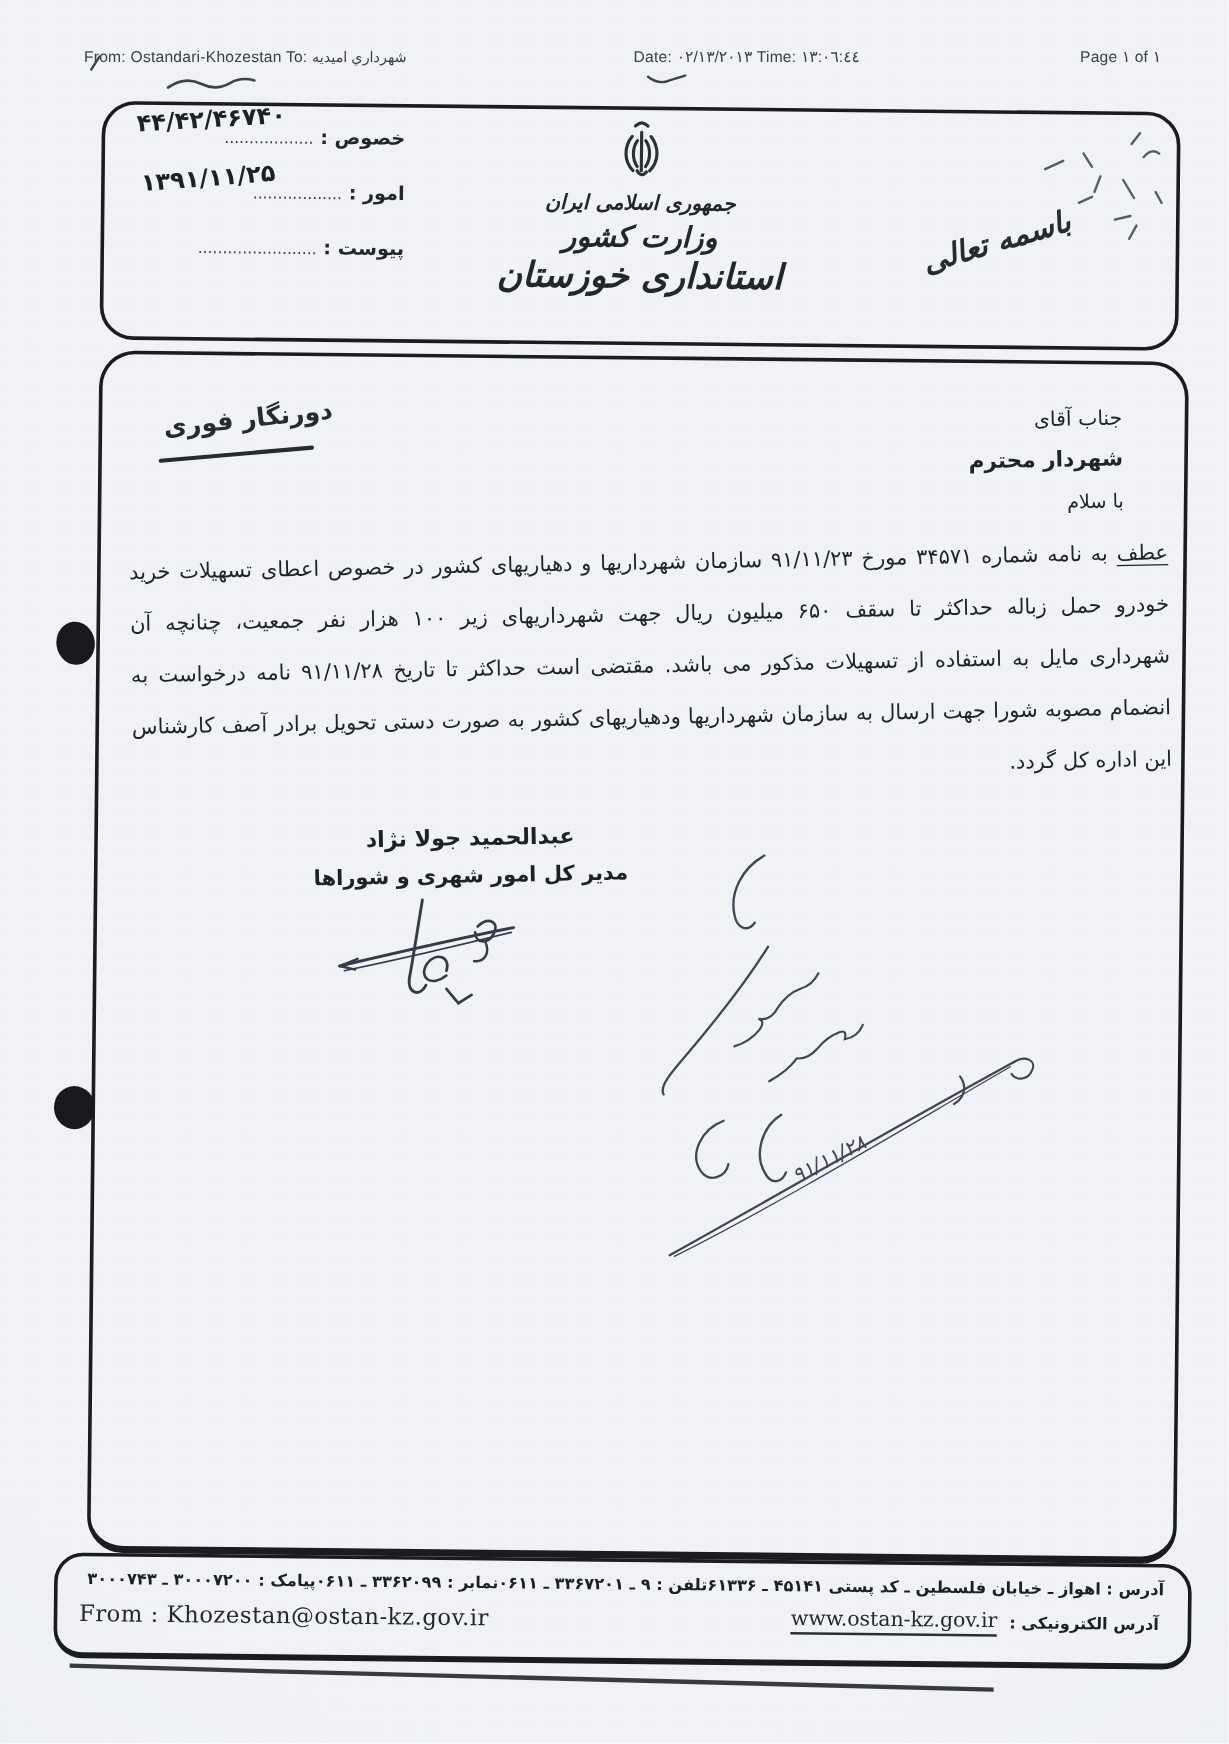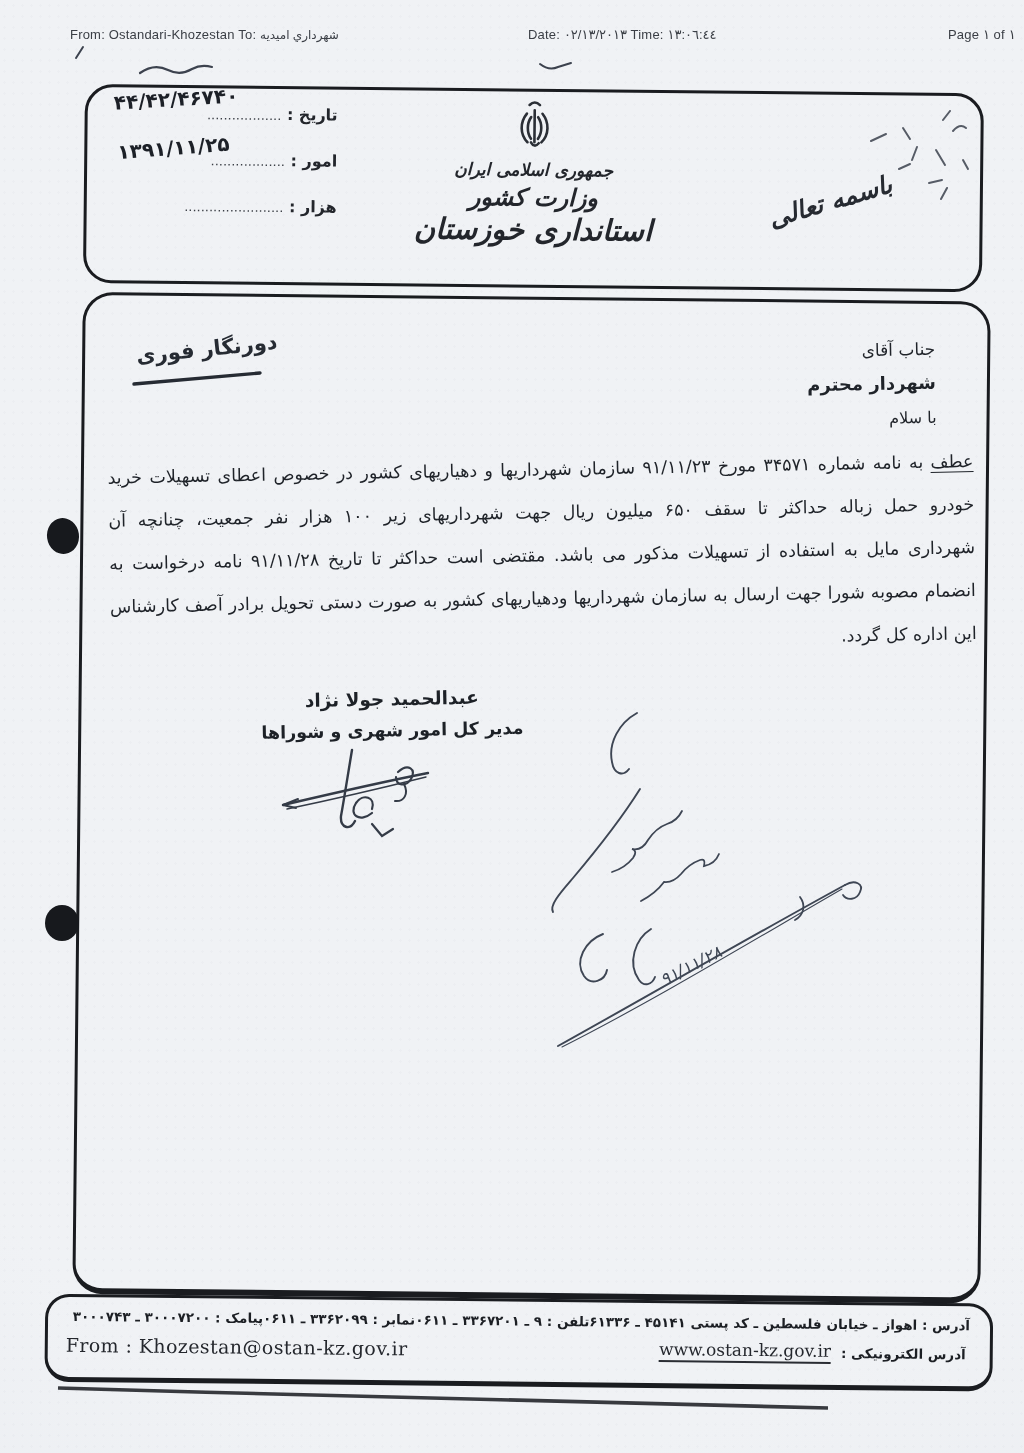--- a/index.html
+++ b/index.html
@@ -7,23 +7,23 @@
     position:relative; width:1024px; height:1453px; overflow:hidden;
     background:radial-gradient(130% 105% at 50% 42%, #f0f2f5 55%, #e7eaef 100%);
     font-family:"DejaVu Sans", sans-serif; color:#22252b;
   }
   .page::after{
     content:""; position:absolute; inset:0; pointer-events:none; opacity:.35;
     background-image:radial-gradient(rgba(40,45,55,0.05) 1px, transparent 1.2px);
     background-size:9px 11px;
   }
   
-  .fh{position:absolute; top:27px; font-size:13px; color:#3a3e45;
+  .fh{position:absolute; top:40px; font-size:13px; color:#3a3e45;
       font-family:"Liberation Sans","DejaVu Sans",sans-serif; letter-spacing:.2px;}
-  .fh-left{left:70px;} .fh-mid{left:528px;} .fh-right{left:900px;margin-left:48px;}
+  .fh-left{left:70px;} .fh-mid{left:528px;} .fh-right{left:900px;}
   .rtl-inline{direction:rtl; unicode-bidi:isolate; font-size:12px;}
   
   .rot{position:absolute; inset:0; transform:rotate(0.6deg); transform-origin:85px 84px;}
   .lh-box{position:absolute; left:85px; top:84px; width:893px; height:193px;
     border:3px solid #1a1c20; border-radius:28px;}
   .ref{position:absolute; left:22px; top:16px; width:228px;}
   .ref-row{position:relative; direction:rtl; text-align:right; height:29px; margin-bottom:17px;
     font-size:16px; font-weight:bold; color:#23262c; white-space:nowrap;}
   .dots{font-weight:normal; font-size:13px; letter-spacing:1.5px; color:#3a3e45;}
   .ref-val{position:absolute; font-size:20px; font-weight:bold; color:#1c2027; direction:rtl;}
@@ -82,31 +82,31 @@
     <span>Time:</span>
     <span>١٣:٠٦:٤٤</span>
   </div>
   <div class="fh fh-right">Page ١ of ١</div>
 
   <div class="rot">
 
     <div class="lh-box">
       <div class="ref">
         <div class="ref-row">
-          <span>تاریخ :</span>
+          <span>خصوص :</span>
           <span class="dots">..................</span>
           <span class="ref-val val-num">۴۴/۴۲/۴۶۷۴۰</span>
         </div>
         <div class="ref-row">
           <span>امور :</span>
           <span class="dots">..................</span>
           <span class="ref-val val-date">۱۳۹۱/۱۱/۲۵</span>
         </div>
         <div class="ref-row">
-          <span>هزار :</span>
+          <span>پیوست :</span>
           <span class="dots">........................</span>
         </div>
       </div>
 
       <div class="lh-center">
         <svg width="52" height="58" viewBox="0 0 60 64">
           <g stroke="#2b2f36" stroke-width="3" fill="none" stroke-linecap="round">
             <path d="M24,7 q6,-6 12,0"></path>
             <path d="M30,13 L30,50"></path>
             <path d="M26,50 q4,7 9,1"></path>

